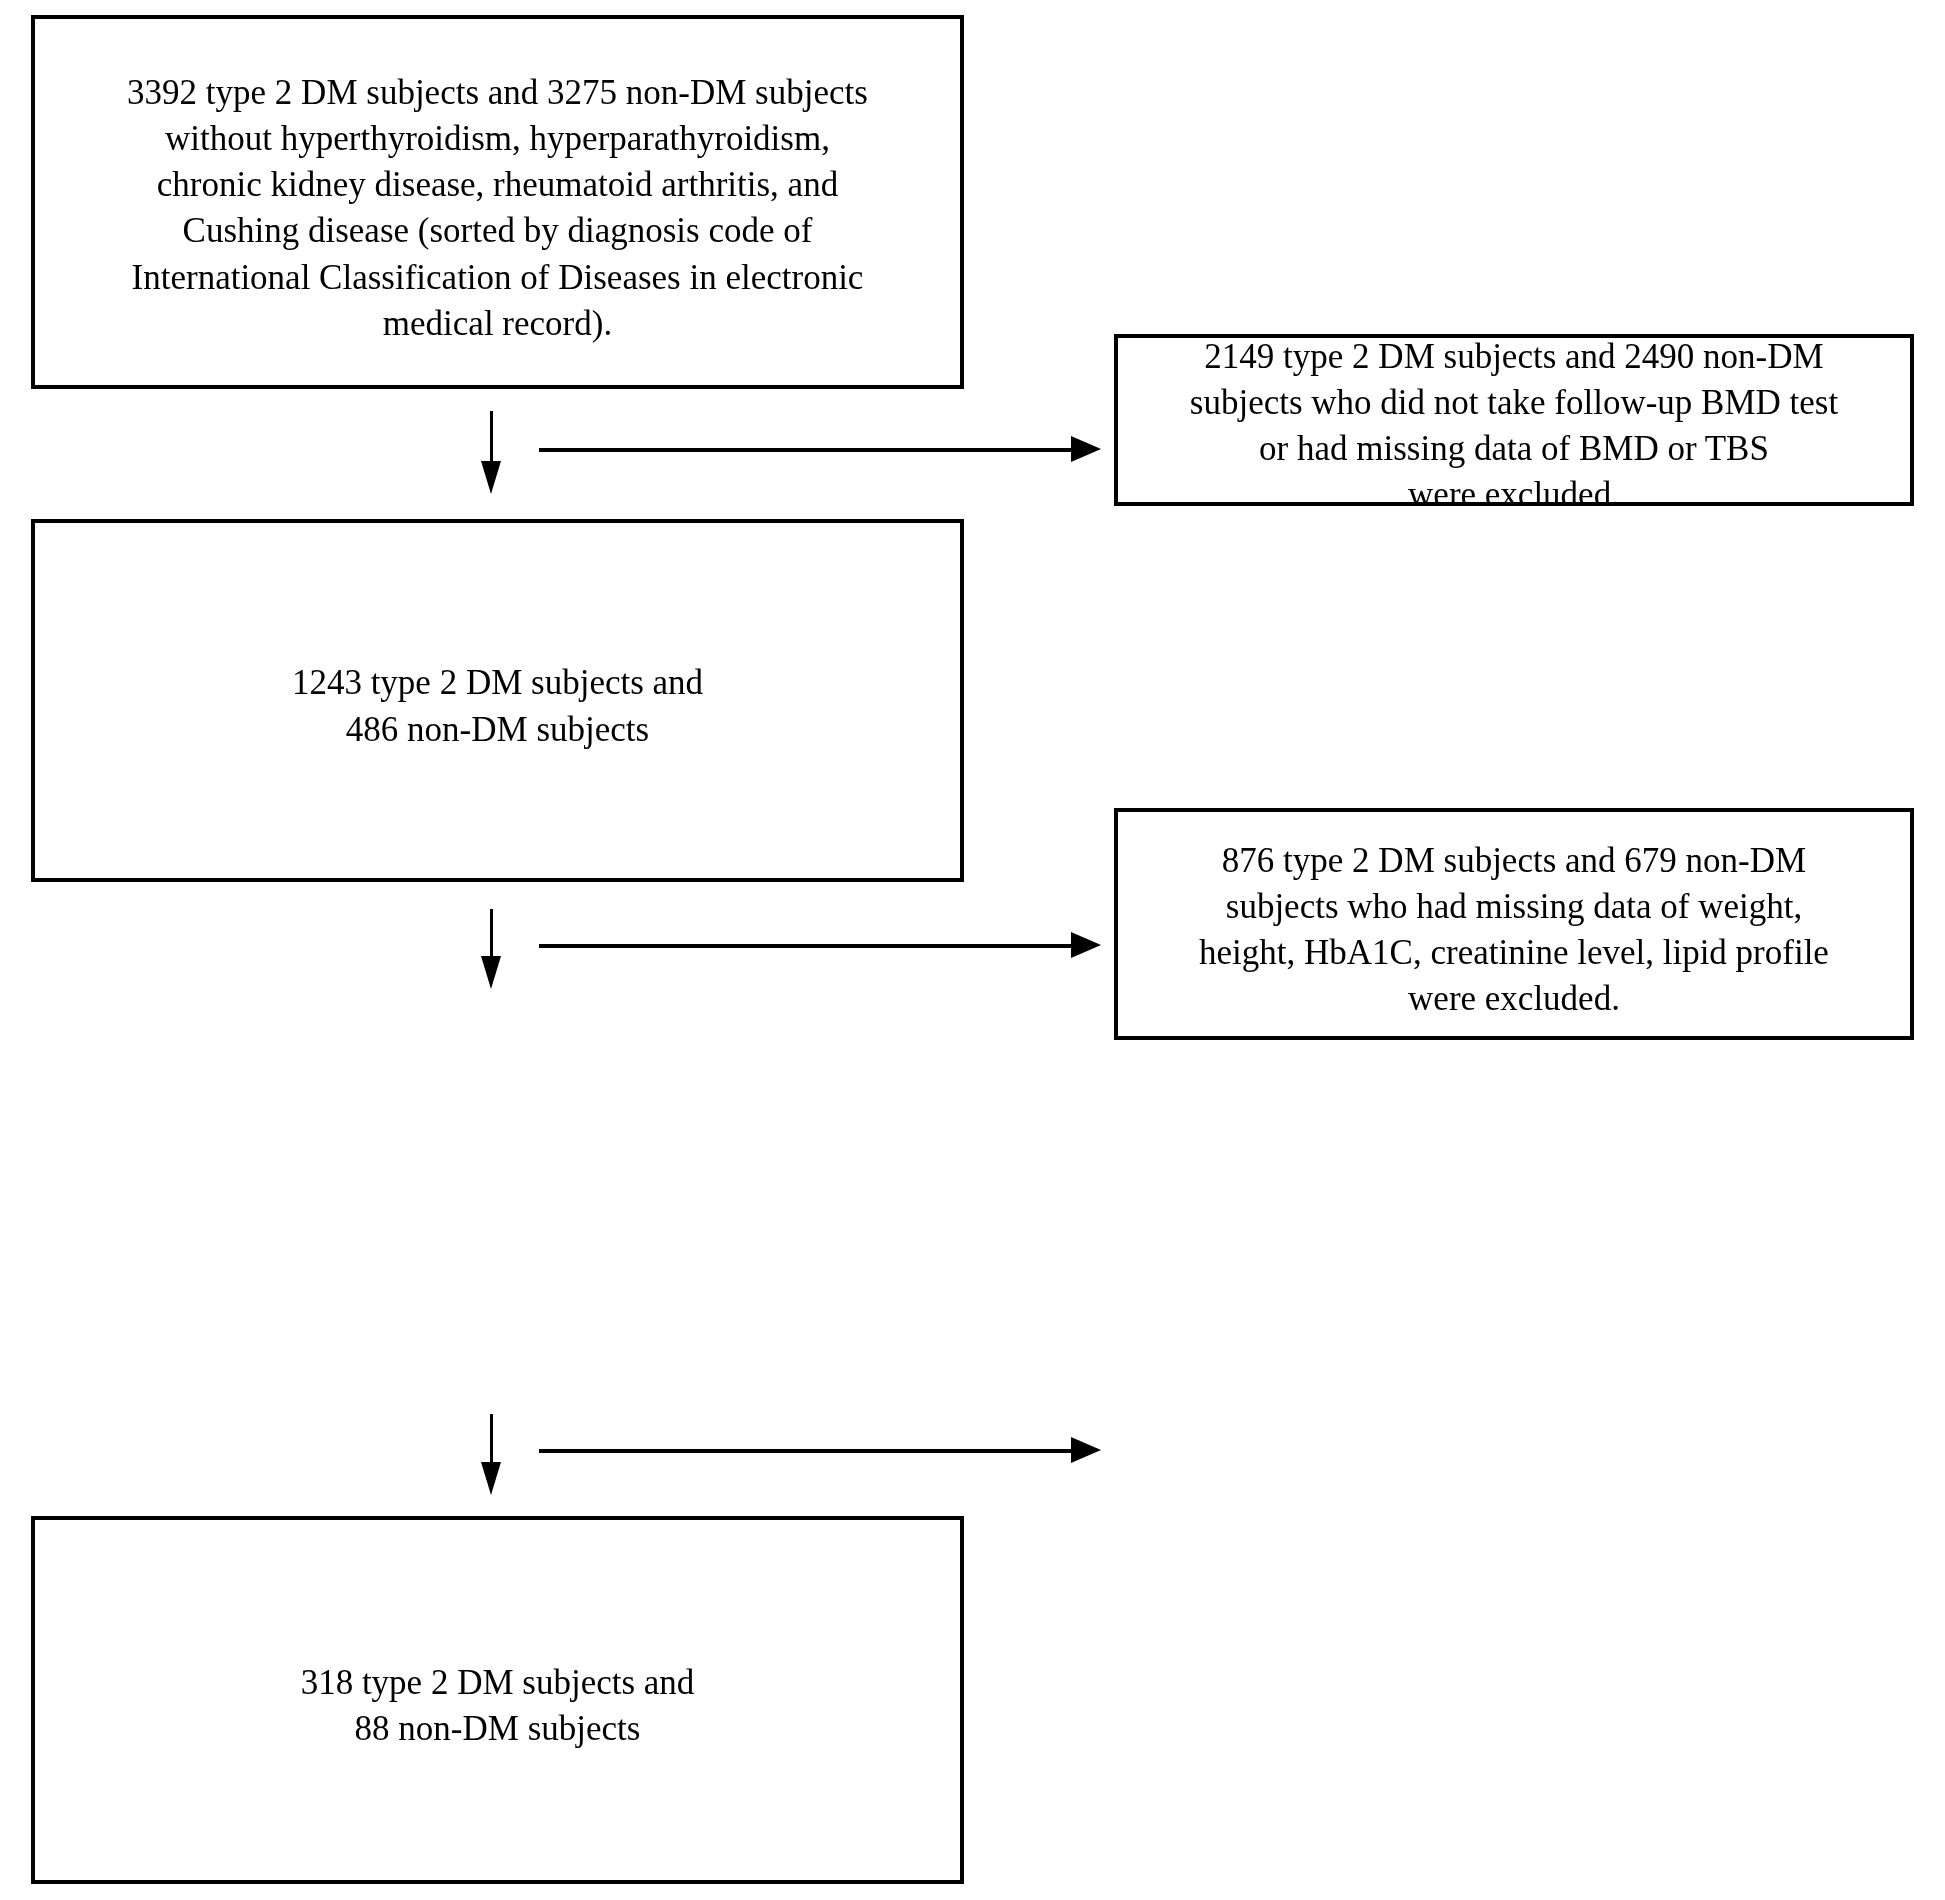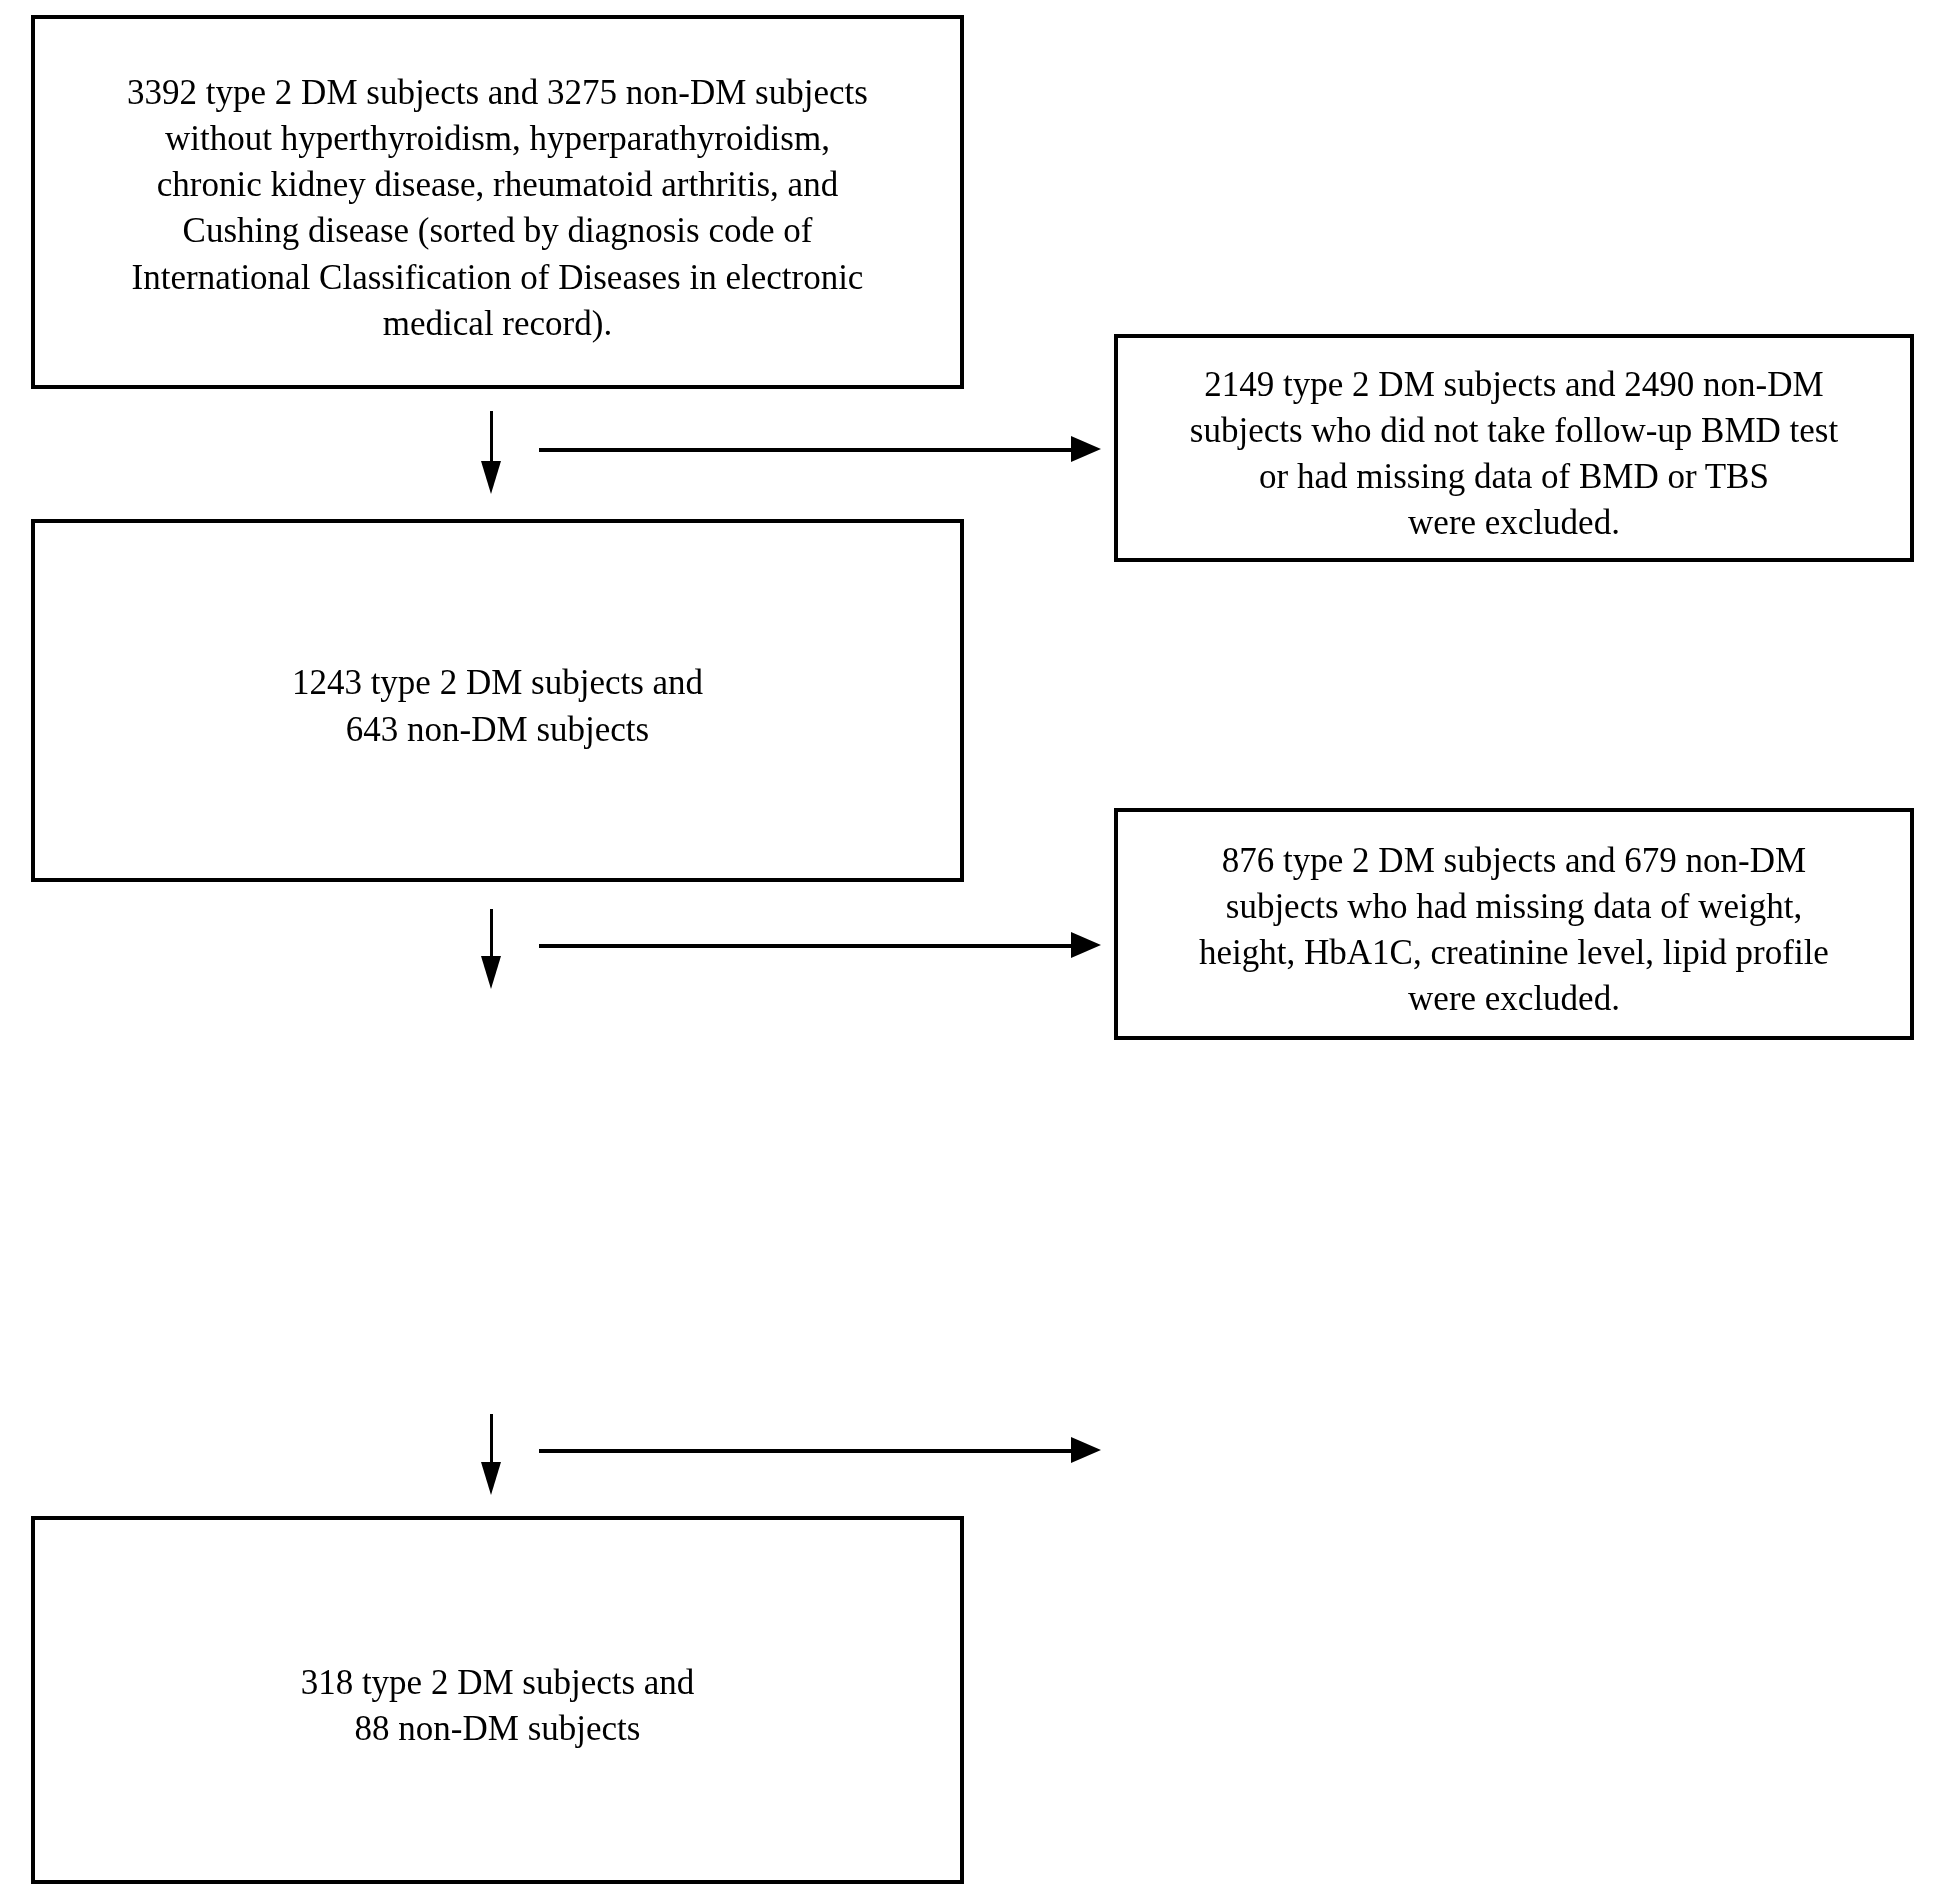--- a/index.html
+++ b/index.html
@@ -32,21 +32,21 @@
     color: #000000;
     padding: 0 20.6px;
     margin-top: 12px;
   }
   
   .box-a { left: 31px;  top: 15.4px;   width: 933px; height: 374px; }
   .box-b { left: 31px;  top: 519px; width: 933px; height: 363px; }
   .box-c { left: 31px;  top: 1010px; width: 933px; height: 374px; }
   .box-d { left: 31px;  top: 1516px; width: 933px; height: 368px; }
   
-  .box-e { left: 1114px; top: 334px;  width: 800px; height: 228px; }
+  .box-e { left: 1114px; top: 334px;  width: 800px; height: 172px; }
   .box-f { left: 1114px; top: 808px; width: 800px; height: 232px; }
   .box-g { left: 1114px; top: 1334px; width: 800px; height: 234px; }
 
   .varrow-line {
     position: absolute;
     width: 2.6px;
     background: #000000;
   }
   .varrow-head {
     position: absolute;
@@ -79,21 +79,21 @@
     <div class="box-text">3392 type 2 DM subjects and 3275 non-DM subjects
 without hyperthyroidism, hyperparathyroidism,
 chronic kidney disease, rheumatoid arthritis, and
 Cushing disease (sorted by diagnosis code of
 International Classification of Diseases in electronic
 medical record).</div>
   </div>
 
   <div class="flow-box box-b">
     <div class="box-text">1243 type 2 DM subjects and
-643 non-DM subjects</div>
+486 non-DM subjects</div>
   </div>
 
 
   <div class="flow-box box-d">
     <div class="box-text">318 type 2 DM subjects and
 88 non-DM subjects</div>
   </div>
 
   <div class="flow-box box-e">
     <div class="box-text">2149 type 2 DM subjects and 2490 non-DM

